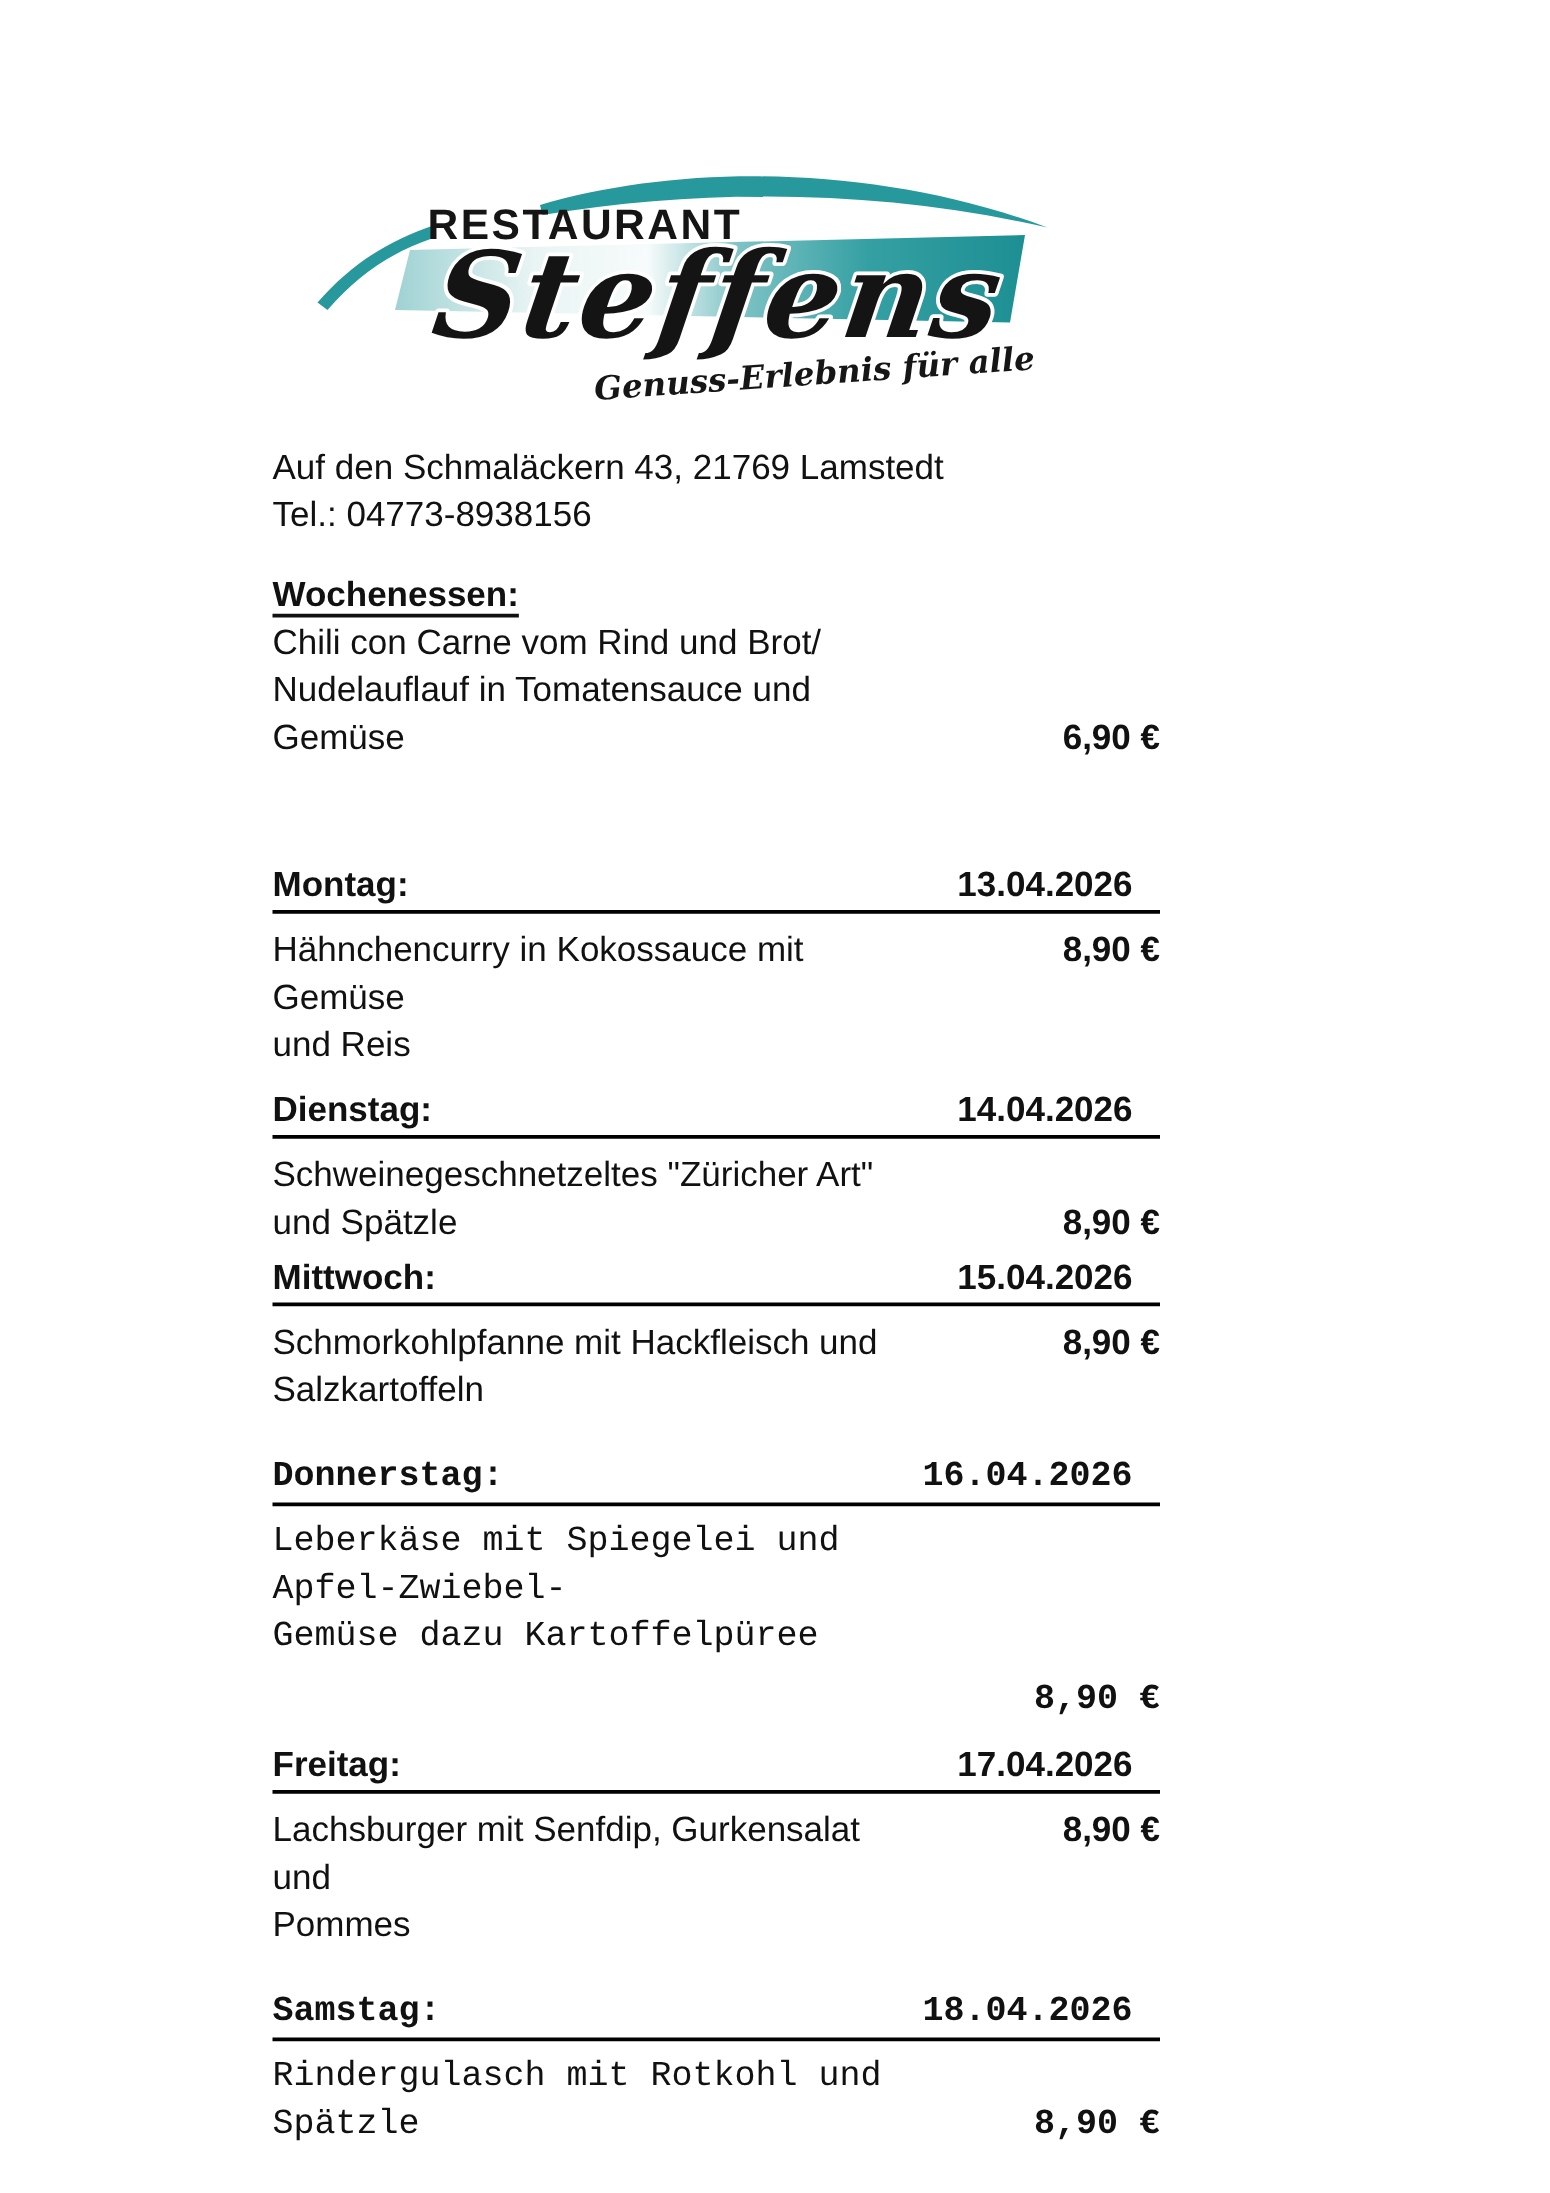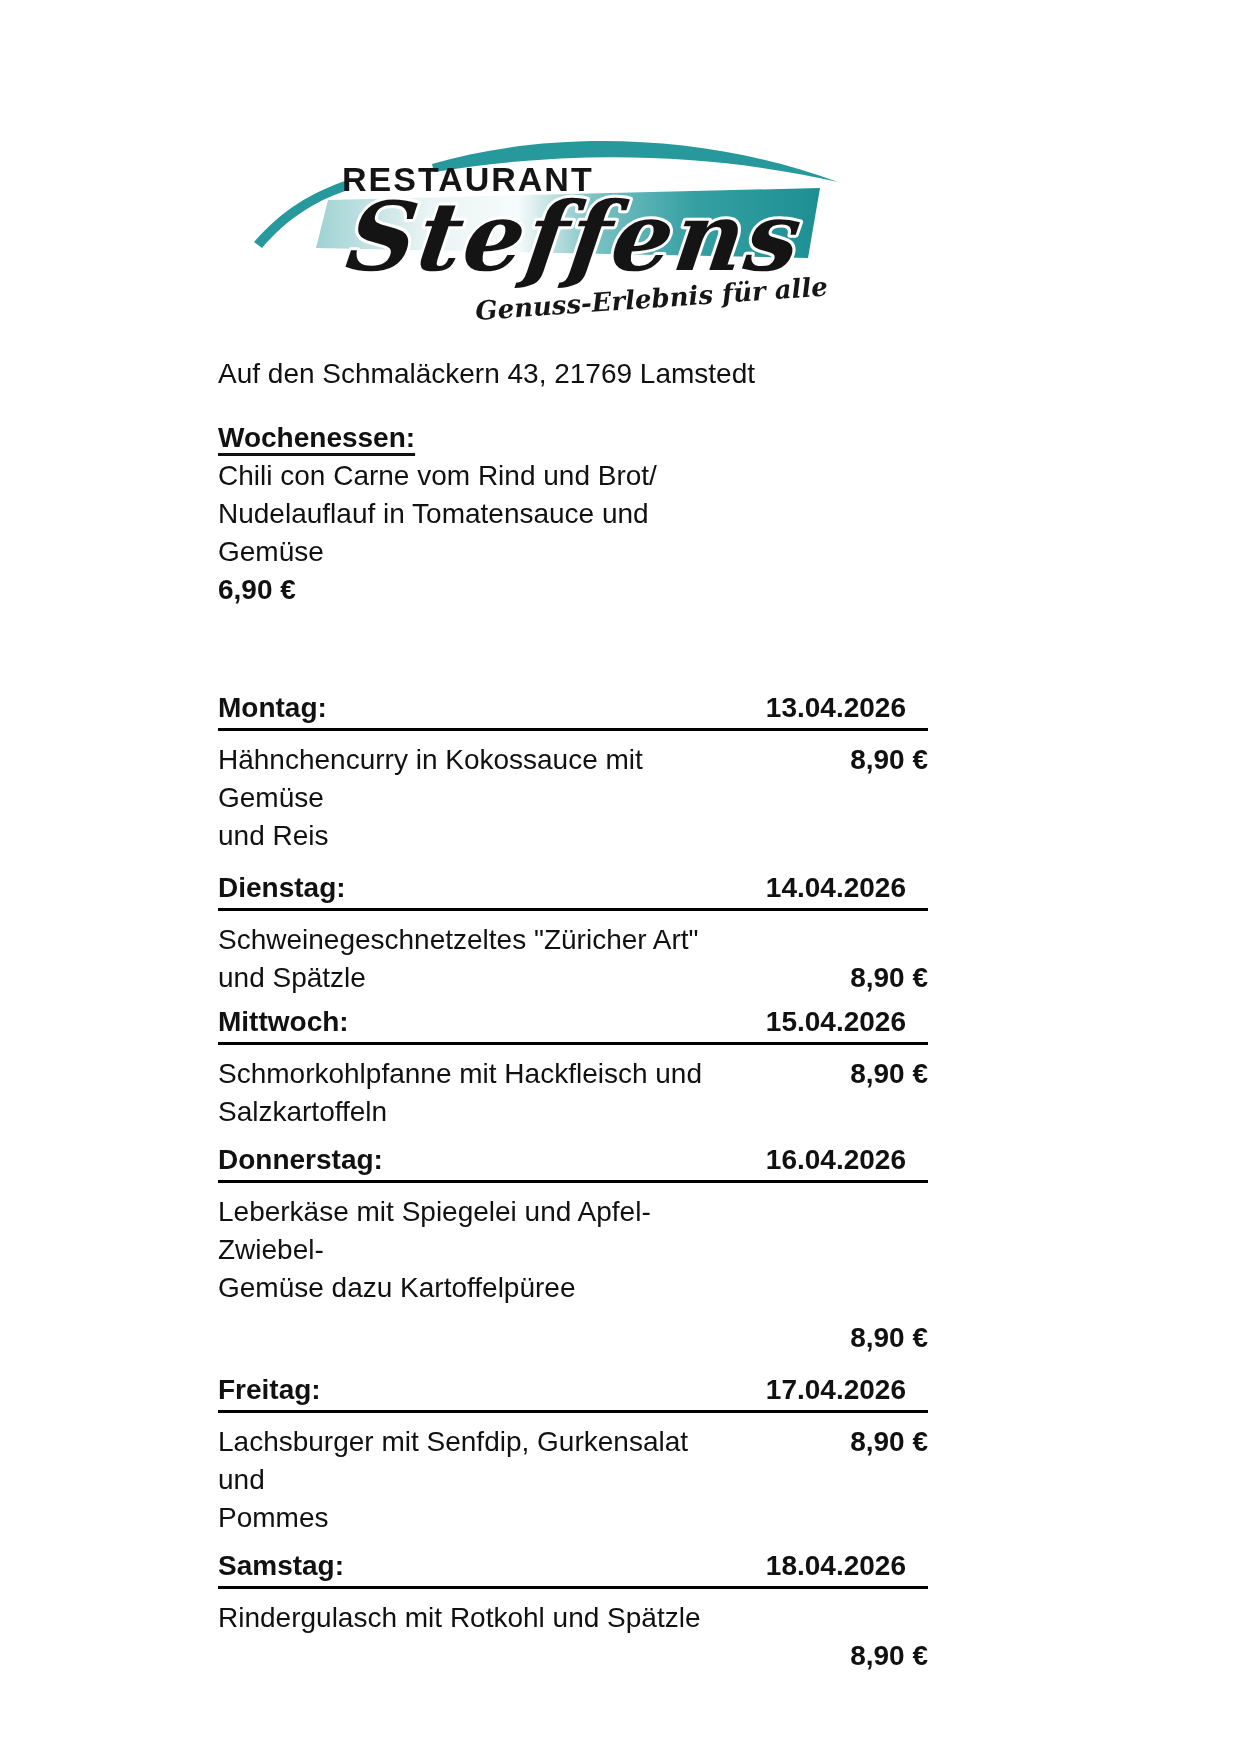--- a/index.html
+++ b/index.html
@@ -43,27 +43,27 @@
   
   .address-block { margin-top: 22px; }
   .menu-title { margin-top: 18px; font-weight: bold; }
   .week-heading {
     margin-top: 26px; font-weight: bold;
     text-decoration: underline;
     text-decoration-thickness: 3px;
     text-underline-offset: 6px;
   }
   .pre { white-space: pre-line; }
-  .row-split { display: flex; justify-content: space-between; flex-direction: column; }
+  .row-split { display: flex; justify-content: space-between; }
   .price { font-weight: bold; white-space: nowrap; }
   
   .day-block { margin-top: 18px; }
   .day-block.gap-lg { margin-top: 84px; }
   .day-block.gap-sm { margin-top: 10px; }
-  .day-block.gap-md { margin-top: 14px; }
+  .day-block.gap-md { margin-top: 36px; font-family: Liberation Mono, monospace; }
   .day-header {
     display: flex; justify-content: space-between;
     font-weight: bold;
     line-height: 30px;
     padding-bottom: 5px;
     border-bottom: 3px solid #000000;
   }
   .day-date { padding-right: 22px; }
   .day-body { display: flex; justify-content: space-between; padding-top: 10px; }
   .day-body .dish { width: 500px; }
@@ -98,20 +98,21 @@
 
     <text class="logo-restaurant" x="94" y="73" font-size="34" fill="#151515">RESTAURANT</text>
 
     <text class="logo-script" x="95" y="152" font-size="95" fill="#141414" transform="translate(22,0) skewX(-8)" letter-spacing="2">Steffens</text>
 
     <text class="logo-tagline" x="228" y="202" font-size="26" fill="#161616" transform="rotate(-4 228 202)">Genuss-Erlebnis für alle</text>
   </svg>
 
   <div class="address-block">
     <div>Auf den Schmaläckern 43, 21769 Lamstedt</div>
+    <div>Tel.: 04773-8938156</div>
   </div>
 
 
   <div>
     <div class="week-heading">Wochenessen:</div>
     <div class="pre">Chili con Carne vom Rind und Brot/
 Nudelauflauf in Tomatensauce und</div>
     <div class="row-split">
       <span>Gemüse</span>
       <span class="price">6,90 €</span>

